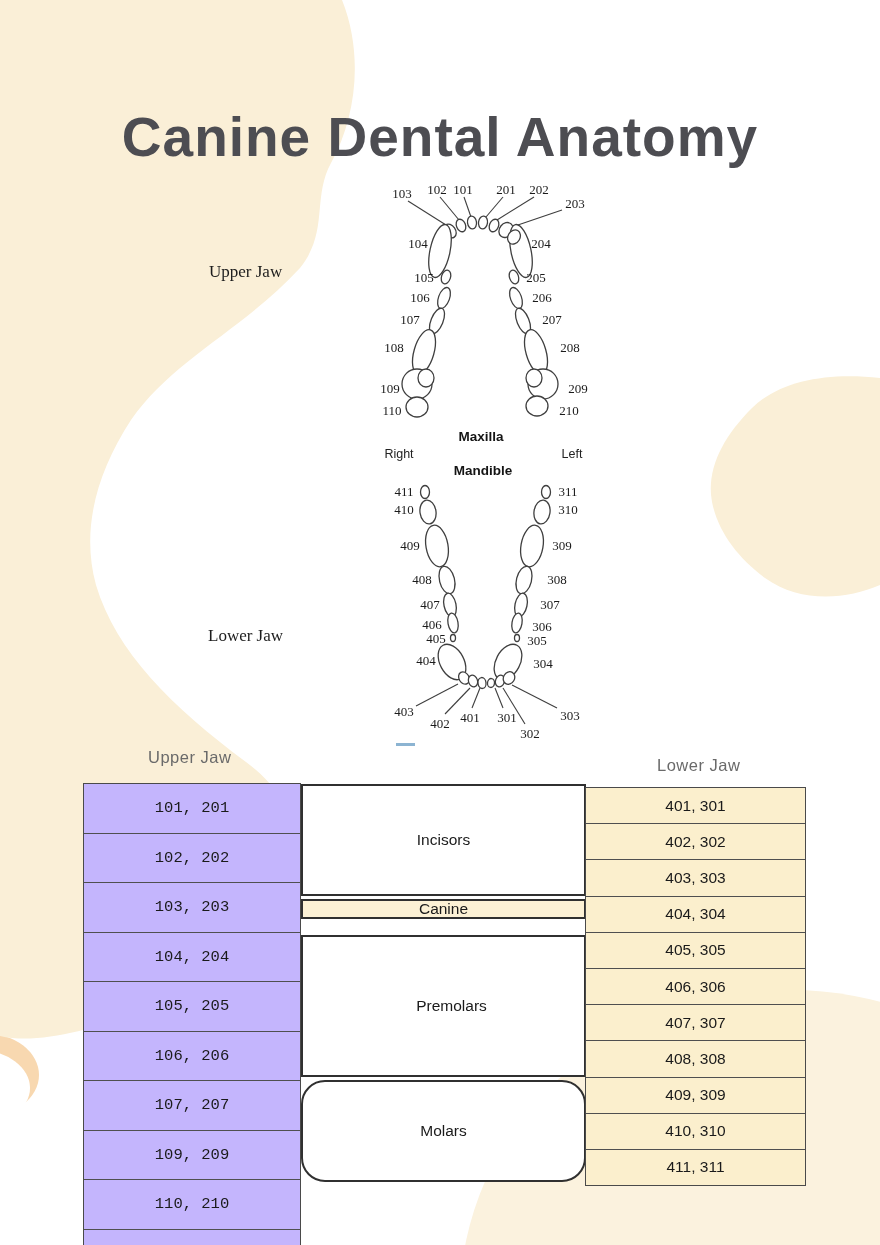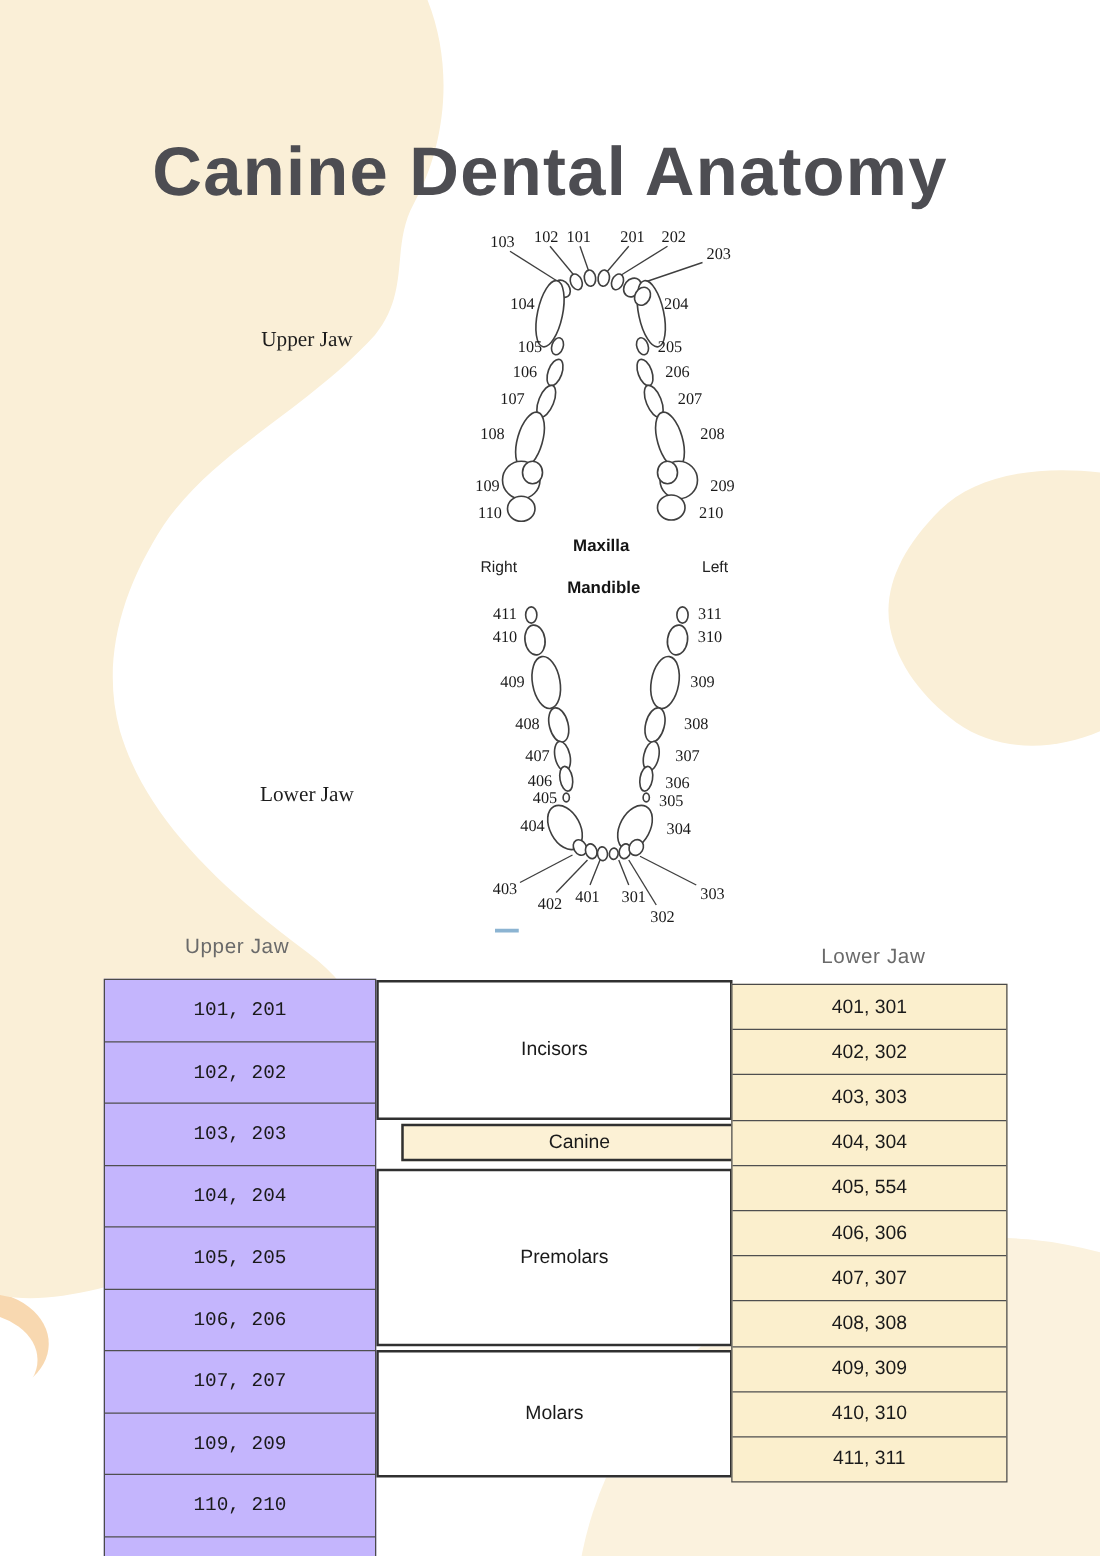--- a/index.html
+++ b/index.html
@@ -182,25 +182,25 @@
       <div class="cell">107, 207</div>
       <div class="cell">109, 209</div>
       <div class="cell">110, 210</div>
       <div class="cell"></div>
     </div>
   <div class="col" id="col-right">
       <div class="cell">401, 301</div>
       <div class="cell">402, 302</div>
       <div class="cell">403, 303</div>
       <div class="cell">404, 304</div>
-      <div class="cell">405, 554</div>
+      <div class="cell">405, 305</div>
       <div class="cell">406, 306</div>
       <div class="cell">407, 307</div>
       <div class="cell">408, 308</div>
       <div class="cell">409, 309</div>
       <div class="cell">410, 310</div>
       <div class="cell">411, 311</div>
     </div>
 <div class="section" style="top: 784px; height: 112px; background: rgb(255, 255, 255);">Incisors</div>
-    <div class="section" style="top: 899px; height: 30px; background: rgb(252, 241, 213); margin-left: 20px;">Canine</div>
+    <div class="section" style="top: 899px; height: 20px; background: rgb(252, 241, 213);">Canine</div>
     <div class="section" style="top: 935px; height: 142px; background: rgb(255, 255, 255); padding-left: 16px;">Premolars</div>
-    <div class="section" style="top: 1080px; height: 102px; background: rgb(255, 255, 255);">Molars</div>
+    <div class="section" style="top: 1080px; height: 102px; background: rgb(255, 255, 255); border-radius: 24px;">Molars</div>
   </div>
 
 </body></html>

